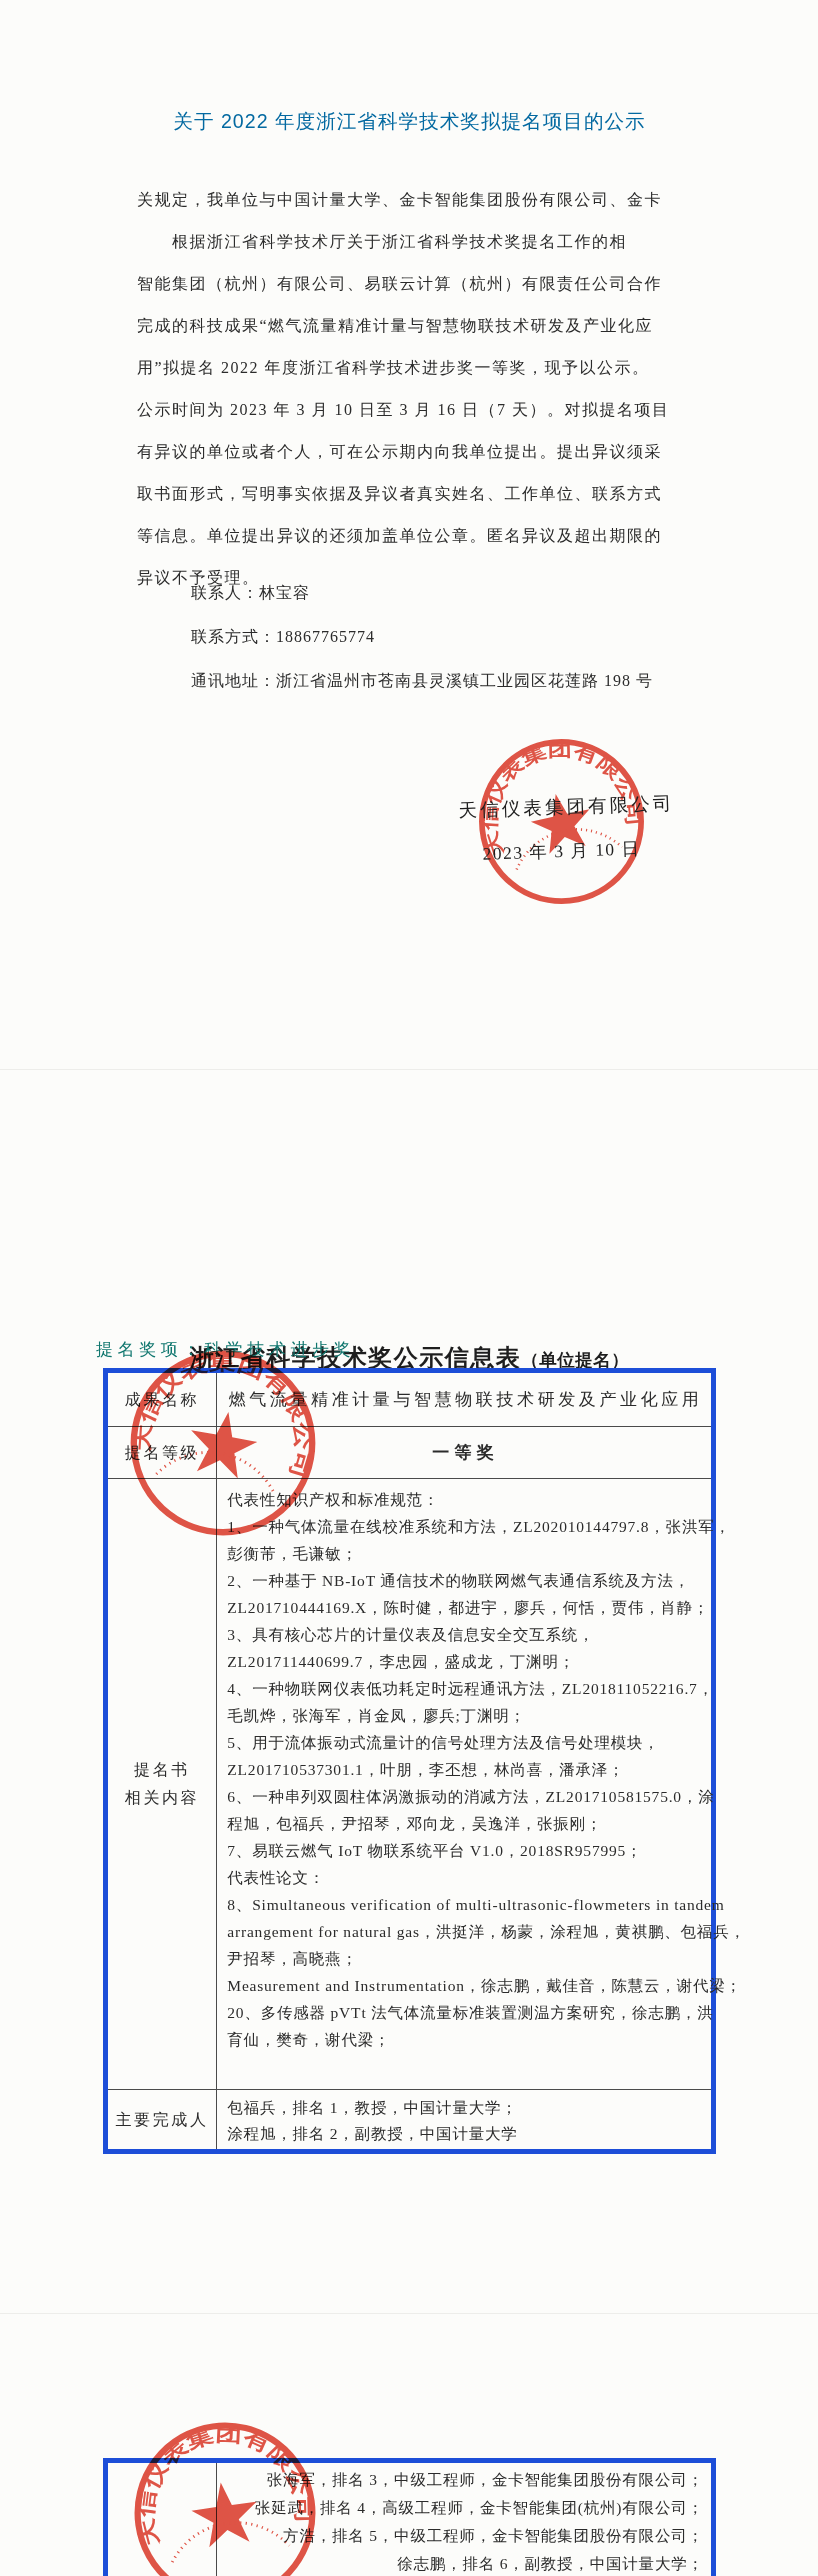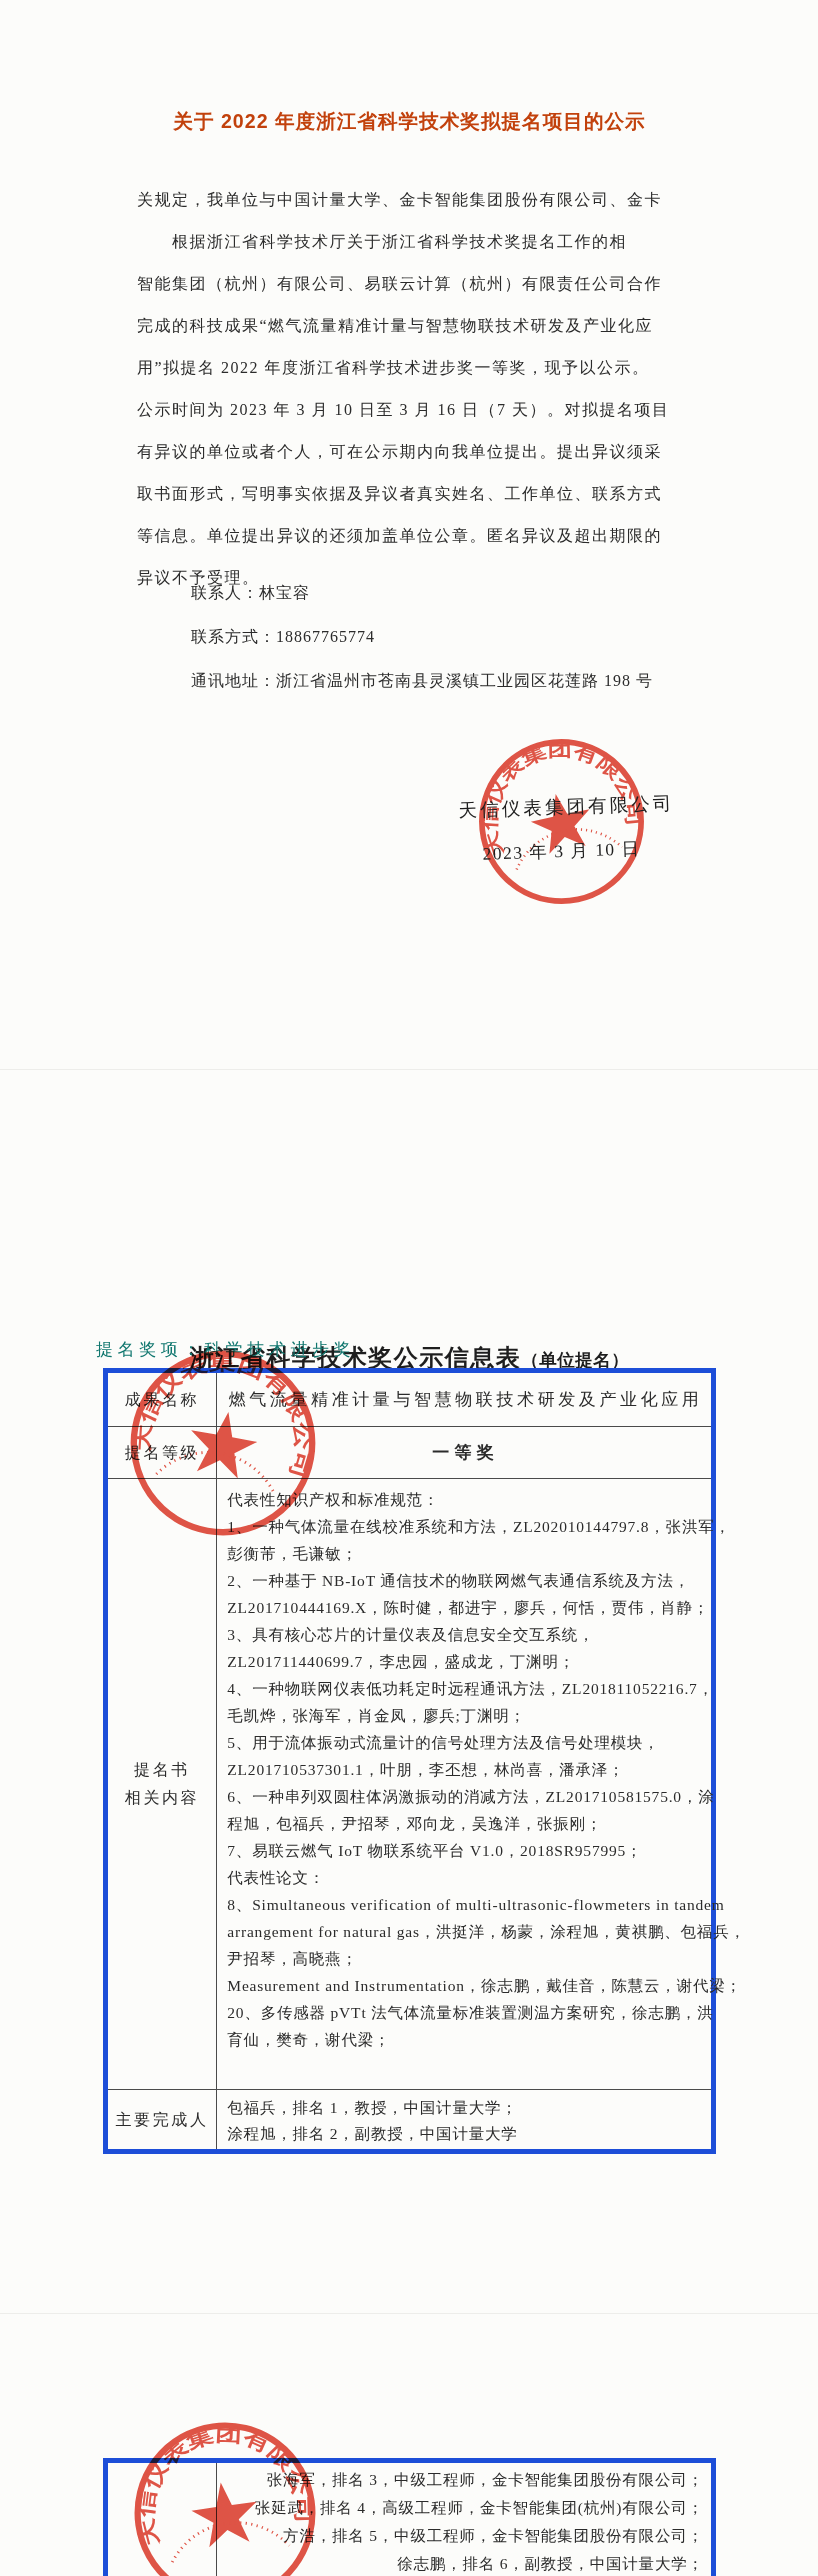--- a/index.html
+++ b/index.html
@@ -13,22 +13,22 @@
     overflow:hidden;
   }
   .abs{position:absolute;}
   .sep{position:absolute;left:0;width:819px;height:1px;background:#ededea;}
 
   
   .p1-title{
     left:0;top:108px;width:819px;
     text-align:center;
     font-family:"Liberation Sans",sans-serif;
-    font-weight:bold;font-size:19.6px;letter-spacing:1px;
-    color:#c2410c;
+    font-weight:normal;font-size:19.6px;letter-spacing:1px;
+    color:#0369a1;
   }
   .p1-body{
     left:137px;top:179px;width:556px;
     font-size:16px;line-height:42px;letter-spacing:1.5px;
   }
   .p1-contacts{
     left:191px;top:571px;width:515px;
     font-size:16px;line-height:44px;letter-spacing:1px;
   }
   .sig-company{

